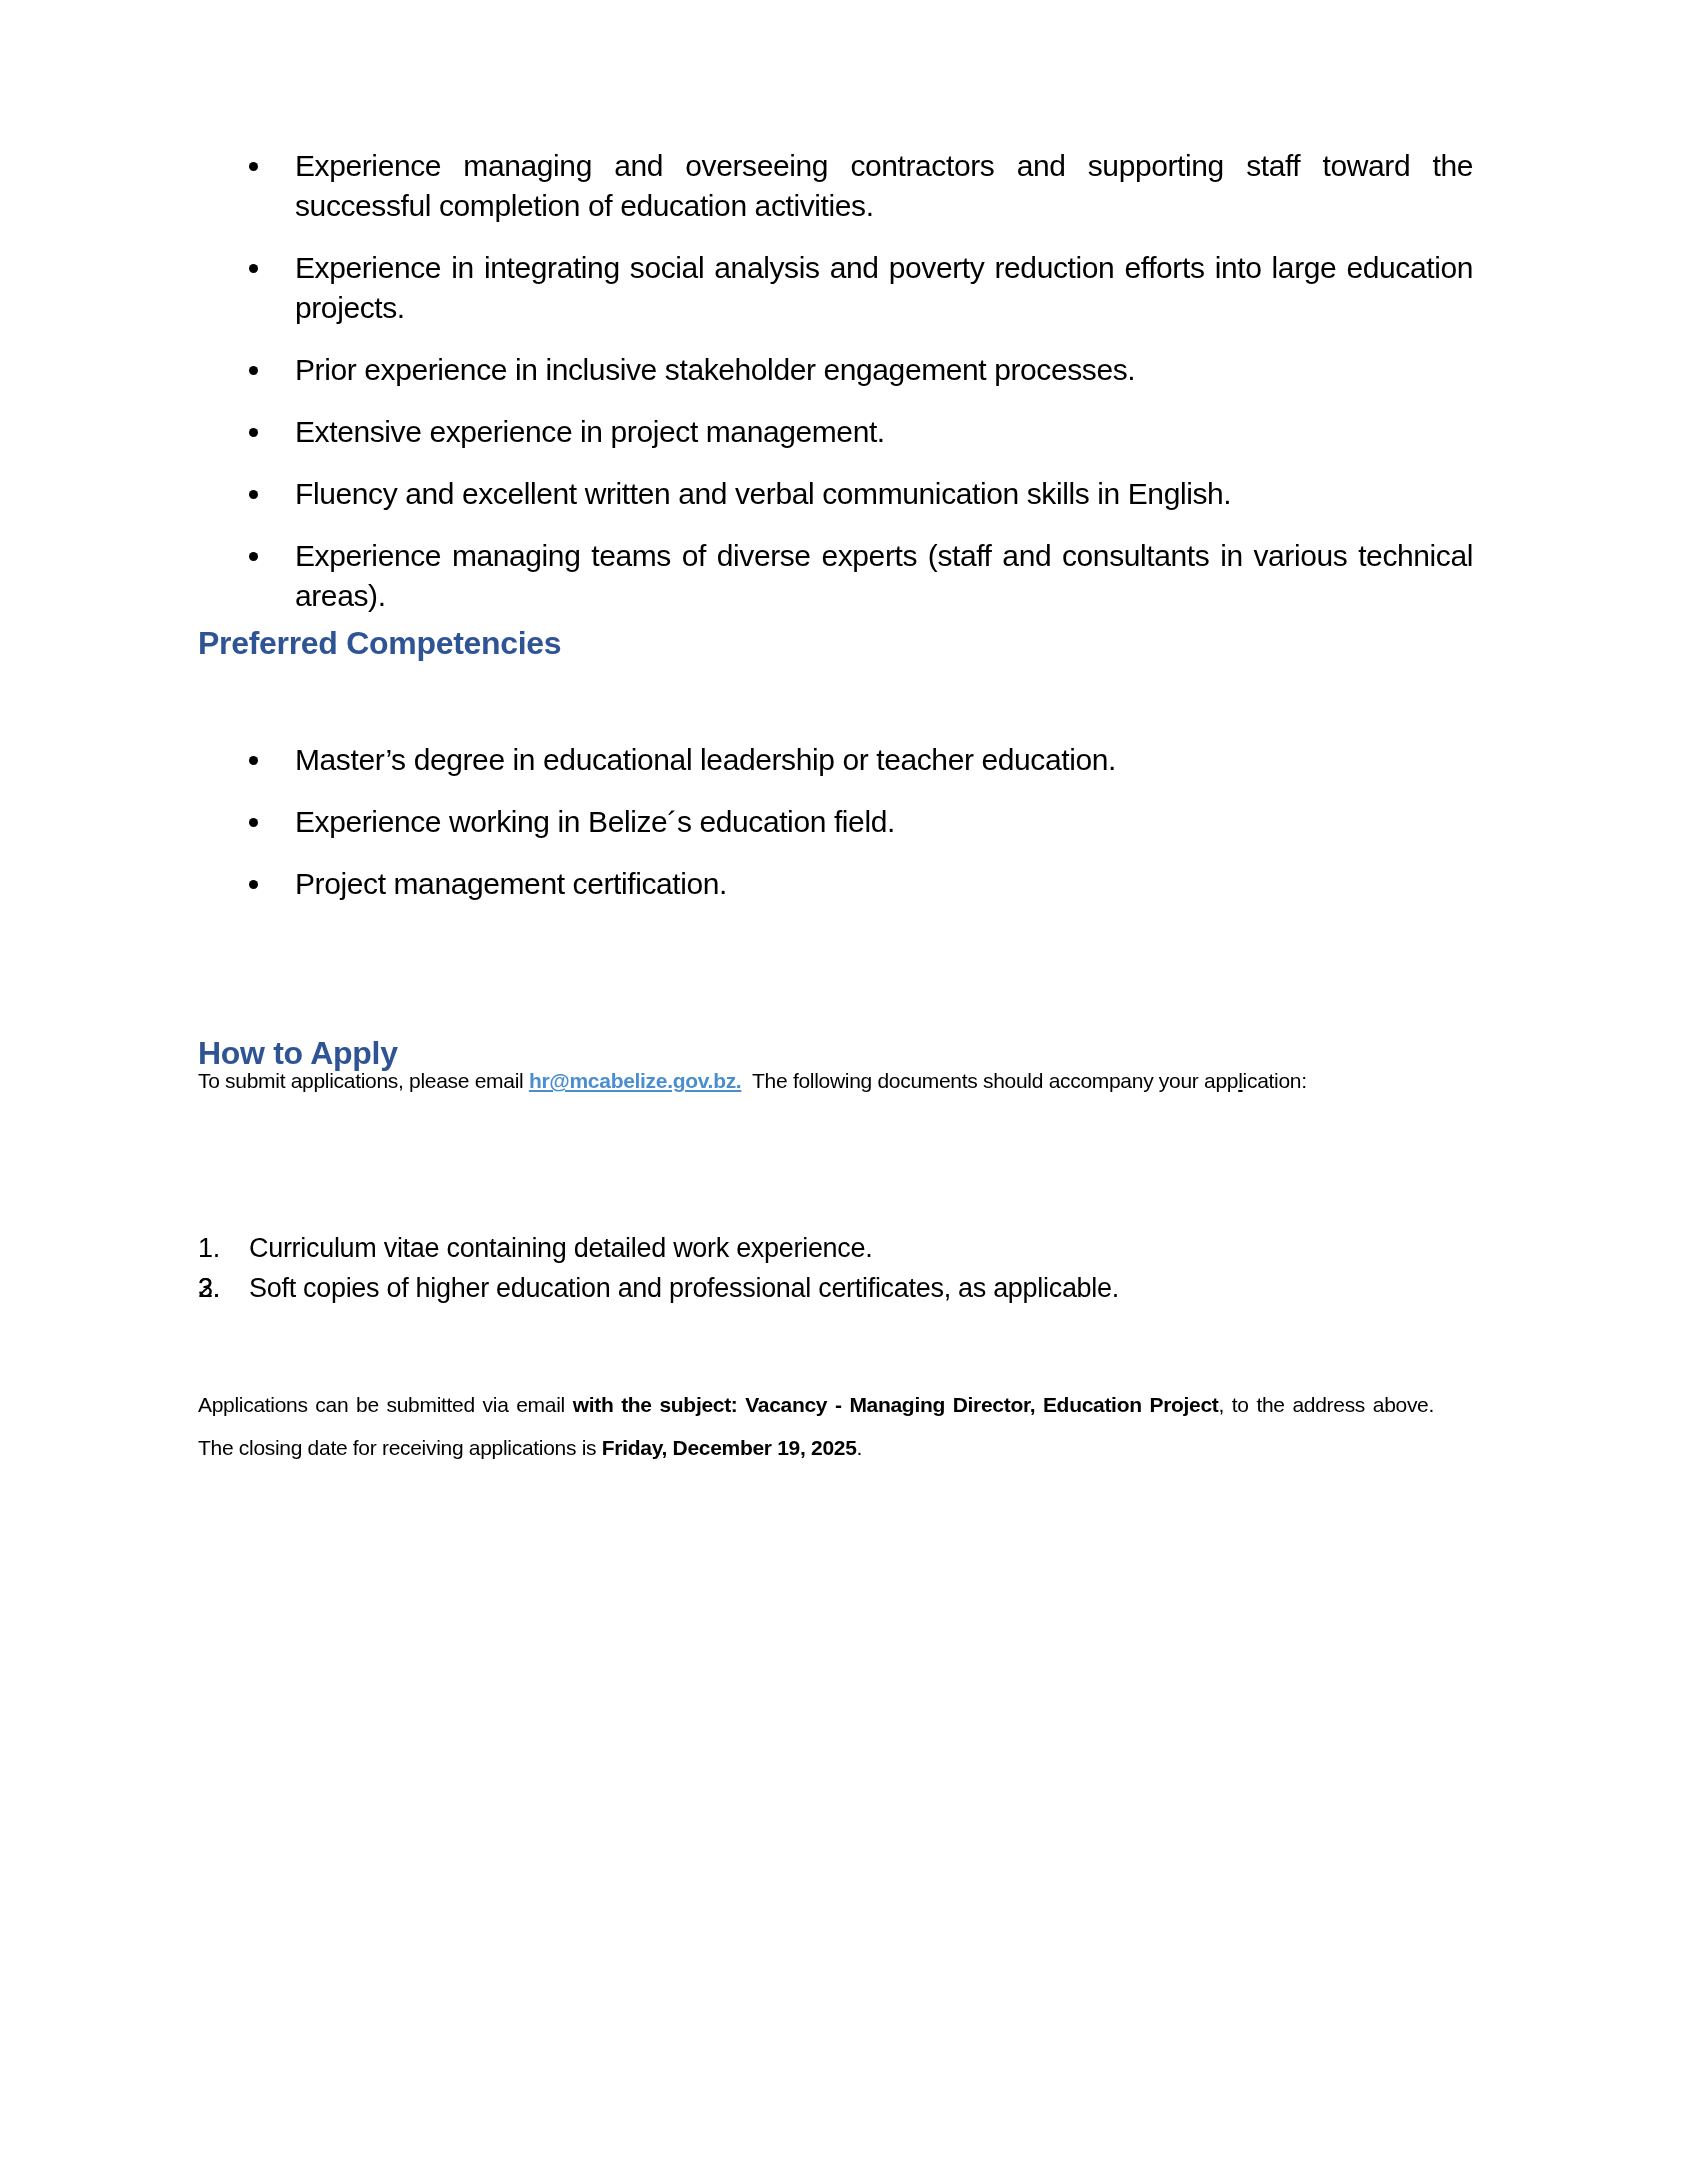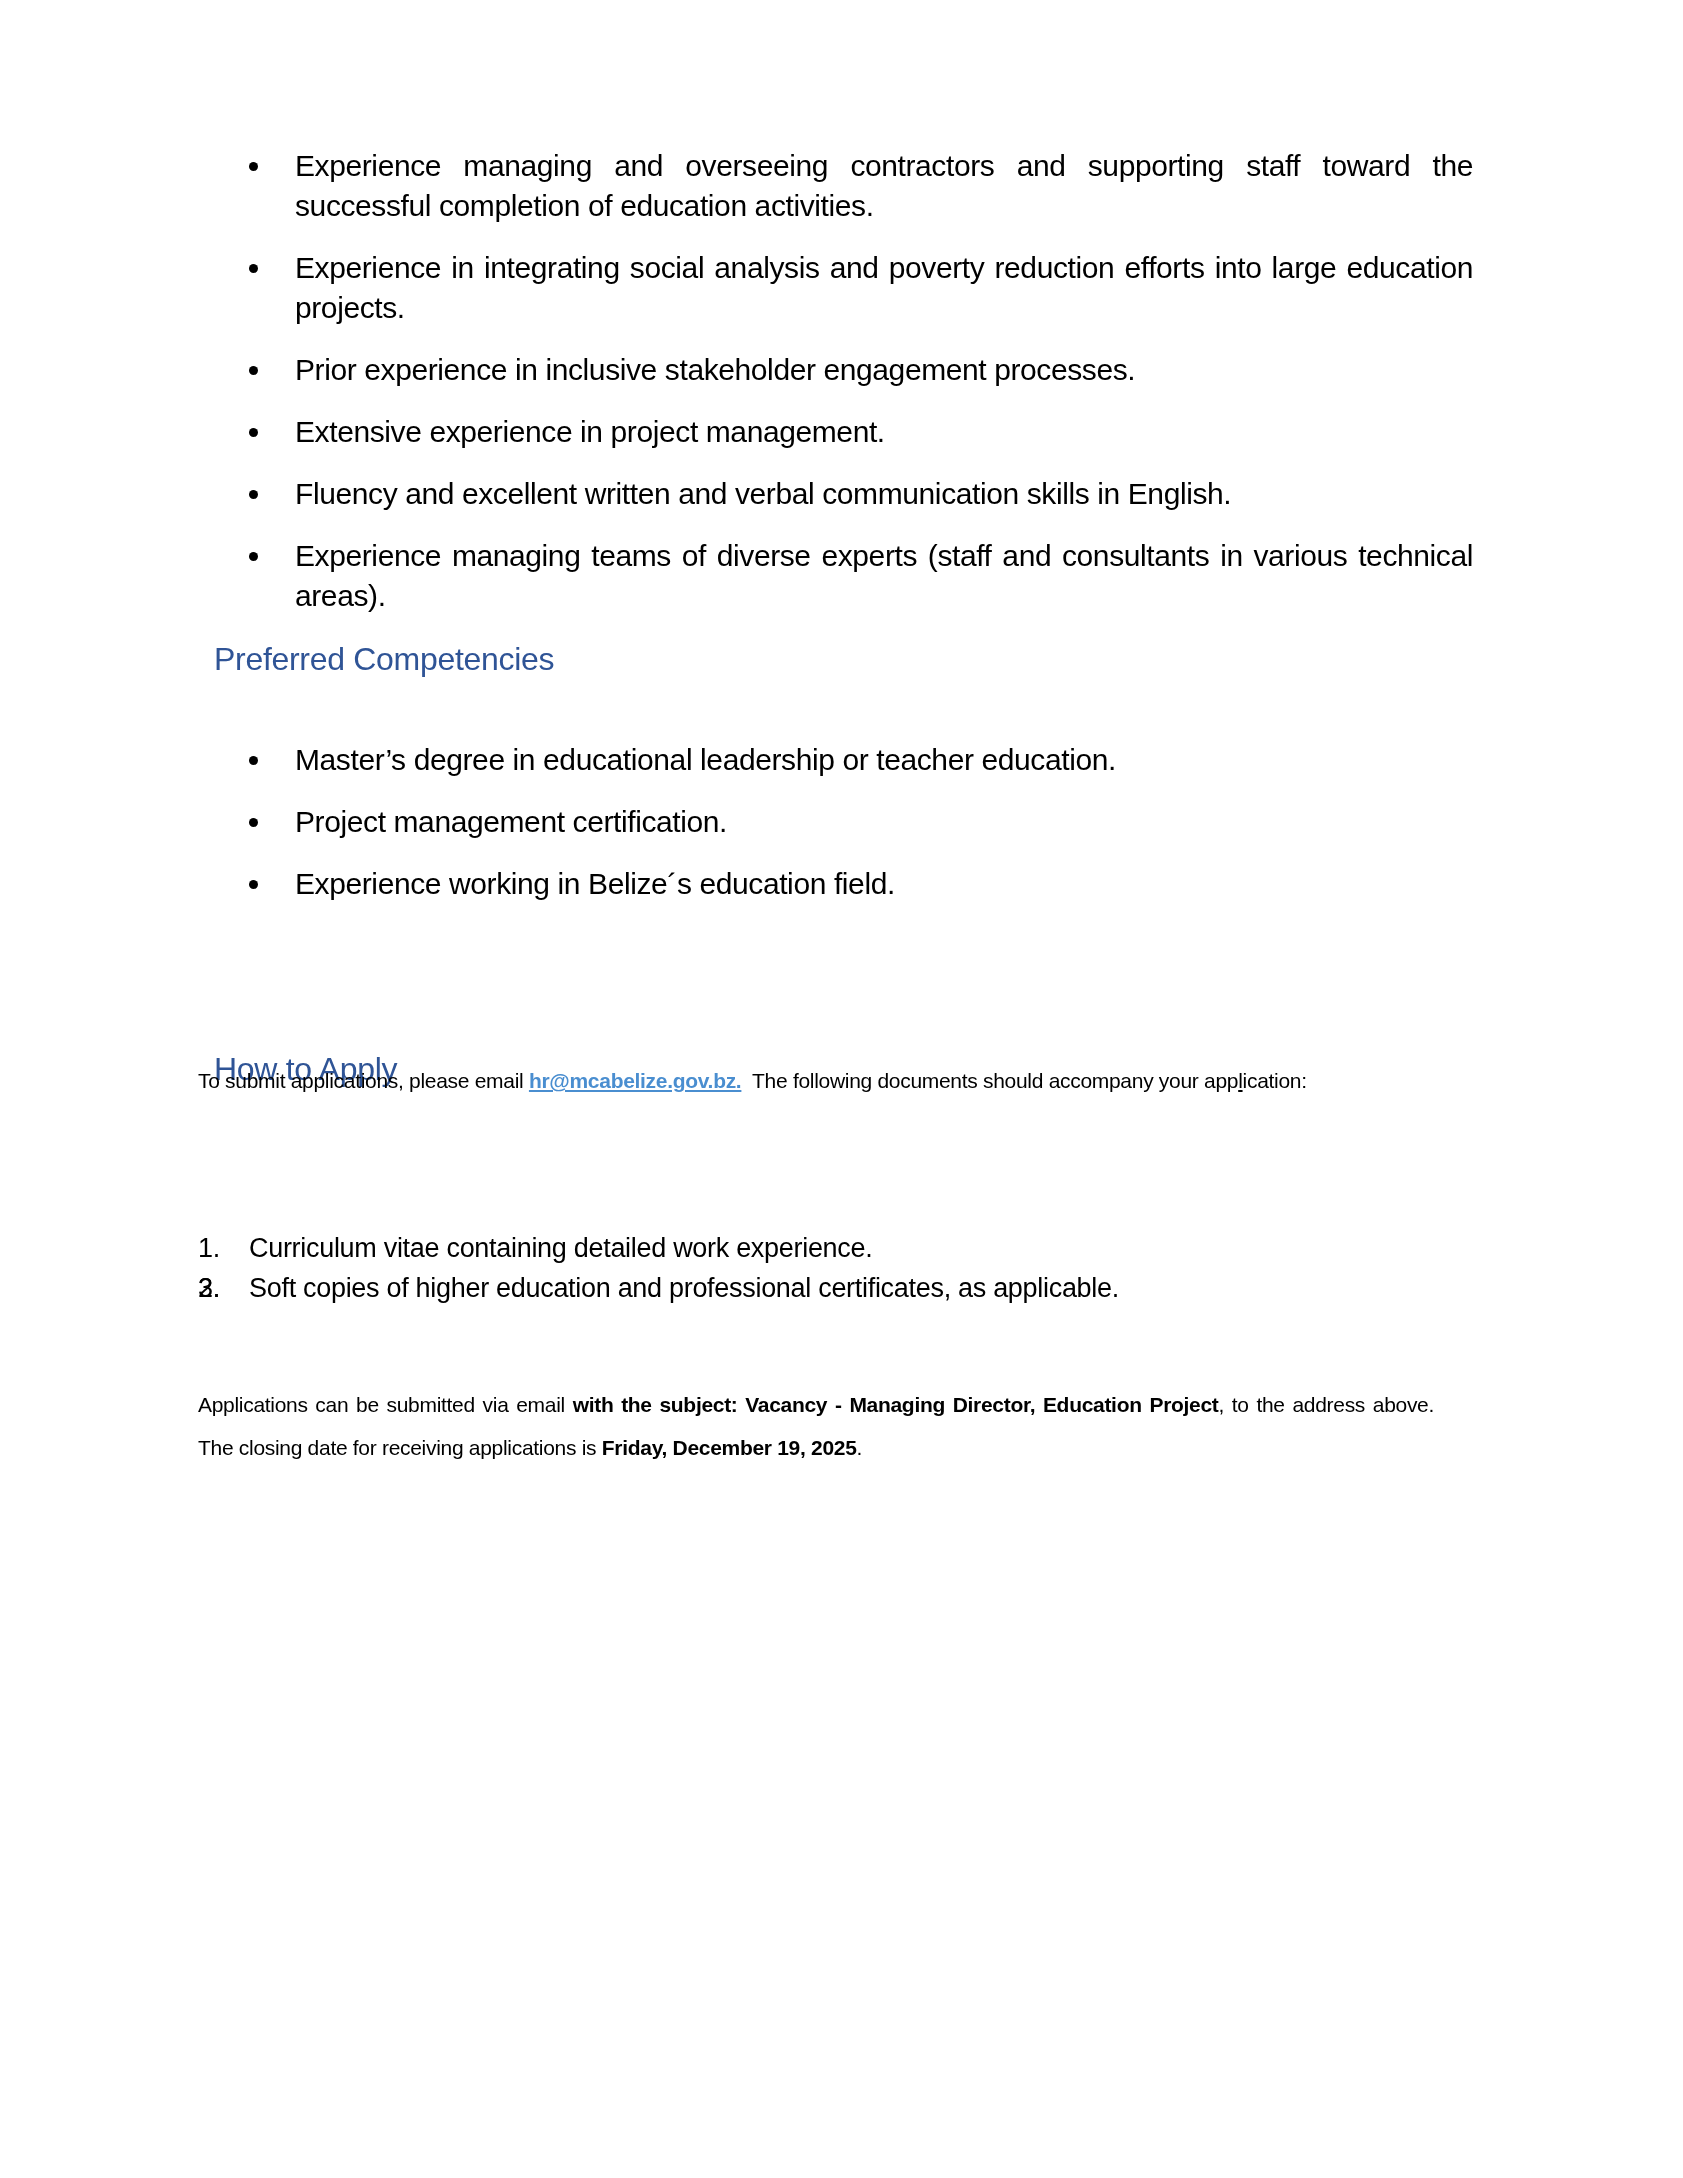--- a/index.html
+++ b/index.html
@@ -18,23 +18,23 @@
     text-align: justify;
   }
   .bullets li .dot {
     position: absolute; left: 51px; top: 16px; width: 9px; height: 9px;
     border-radius: 50%; background: #000;
   }
   .bullets li .txt { display: block; }
 
   
   .heading {
-    position: absolute; left: 198px; margin: 16px;
+    position: absolute; left: 198px; margin: 0;
     font-family: "Liberation Sans", "DejaVu Sans", sans-serif;
-    font-weight: normal; font-size: 32px; line-height: 40px;
+    font-weight: bold; font-size: 32px; line-height: 40px;
     color: #2f5496; letter-spacing: -0.3px;
   }
   #h-preferred { top: 623px; }
   #h-apply { top: 1033px; text-align: center; }
 
   
   .bullets.pref { top: 740px; }
 
   
   .para {
@@ -87,25 +87,25 @@
   </ul>
 
   <h2 class="heading" id="h-preferred">Preferred Competencies</h2>
   <ul class="bullets pref">
     <li>
         <span class="dot"></span>
         <span class="txt">Master’s degree in educational leadership or teacher education.</span>
       </li>
     <li>
         <span class="dot"></span>
-        <span class="txt">Project management certification.</span>
+        <span class="txt">Experience working in Belize´s education field.</span>
       </li>
     <li>
         <span class="dot"></span>
-        <span class="txt">Experience working in Belize´s education field.</span>
+        <span class="txt">Project management certification.</span>
       </li>
   </ul>
 
   <h2 class="heading" id="h-apply">How to Apply</h2>
 
   <p class="para" id="p-intro"><span>To submit applications, please email </span><a class="email-link">hr@mcabelize.gov.bz.</a><span style="white-space:pre-wrap">  The following documents should accompany your app</span><span class="spell-mark">l</span><span>ication:</span></p>
 
   <ol class="numbered">
     <li><span class="num">1.</span><span>Curriculum vitae containing detailed work experience.</span></li>
     <li><span class="num">2.</span></li>

